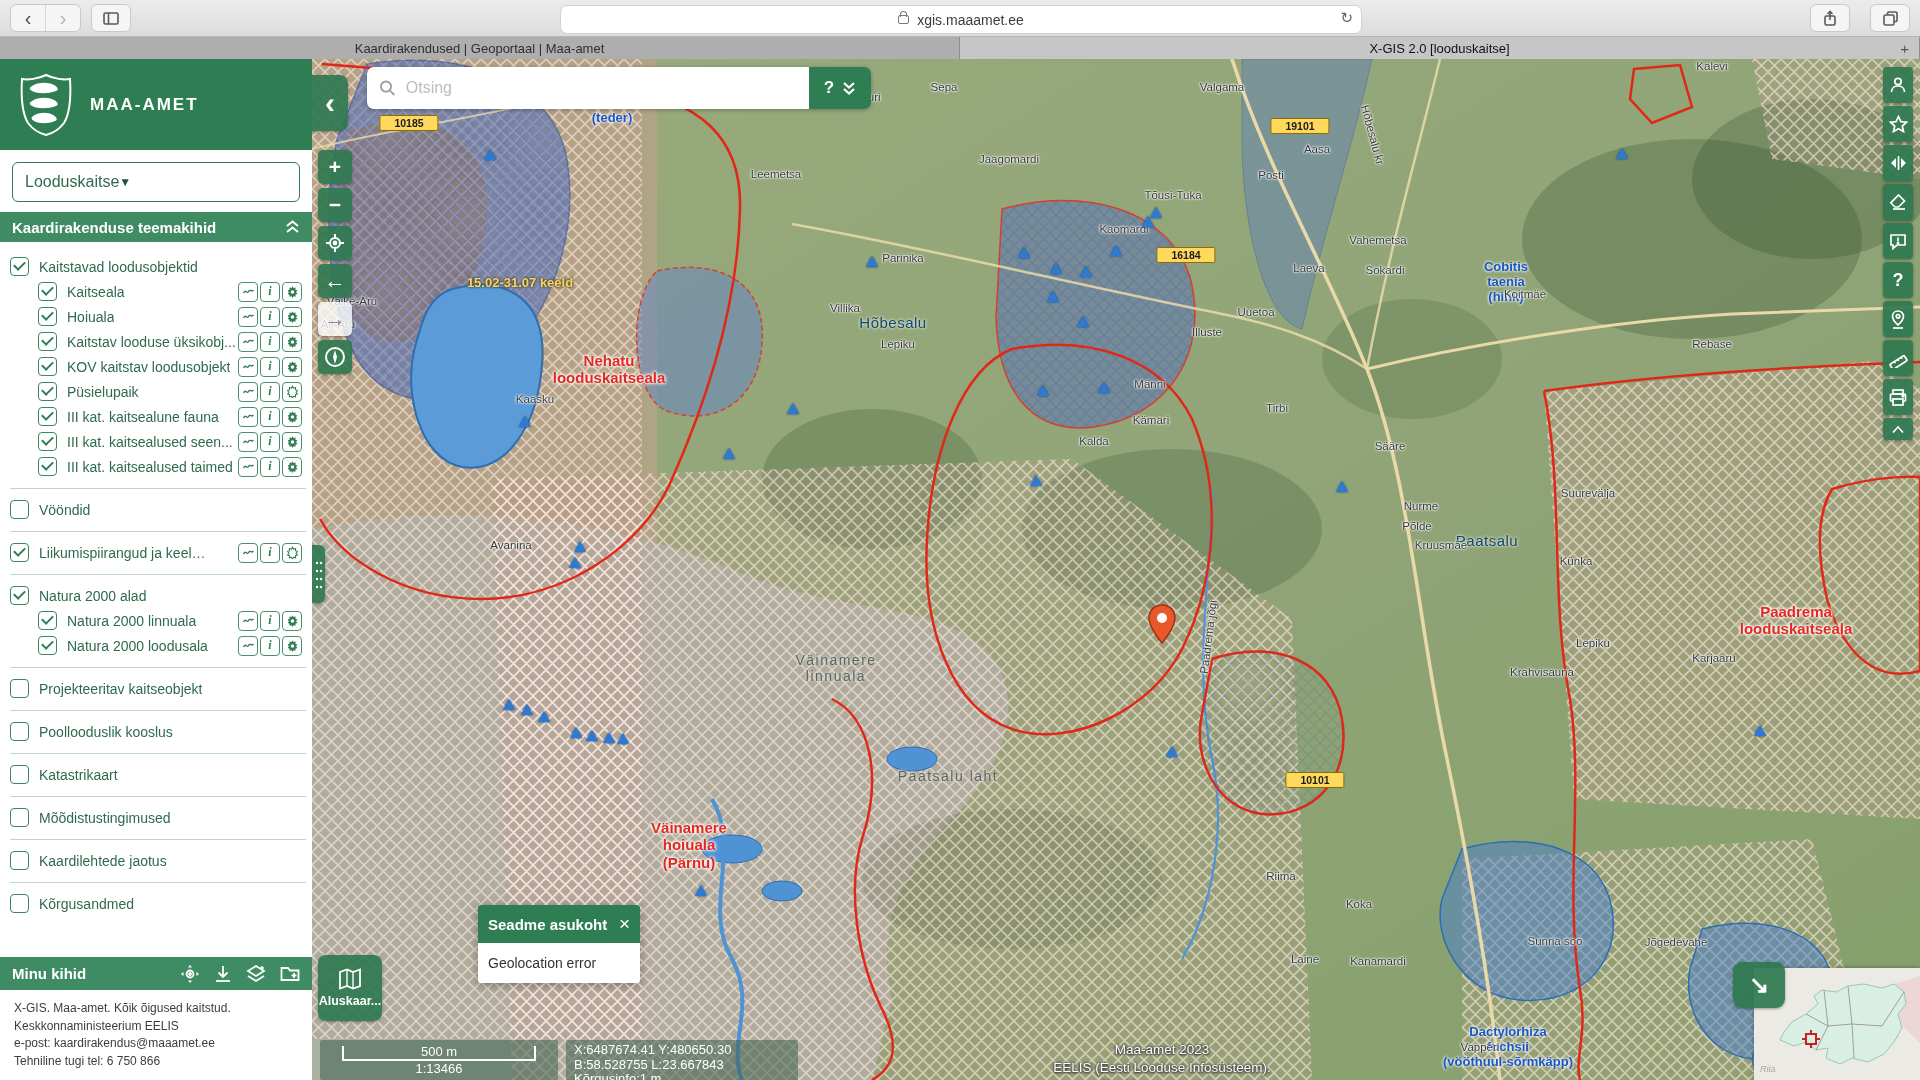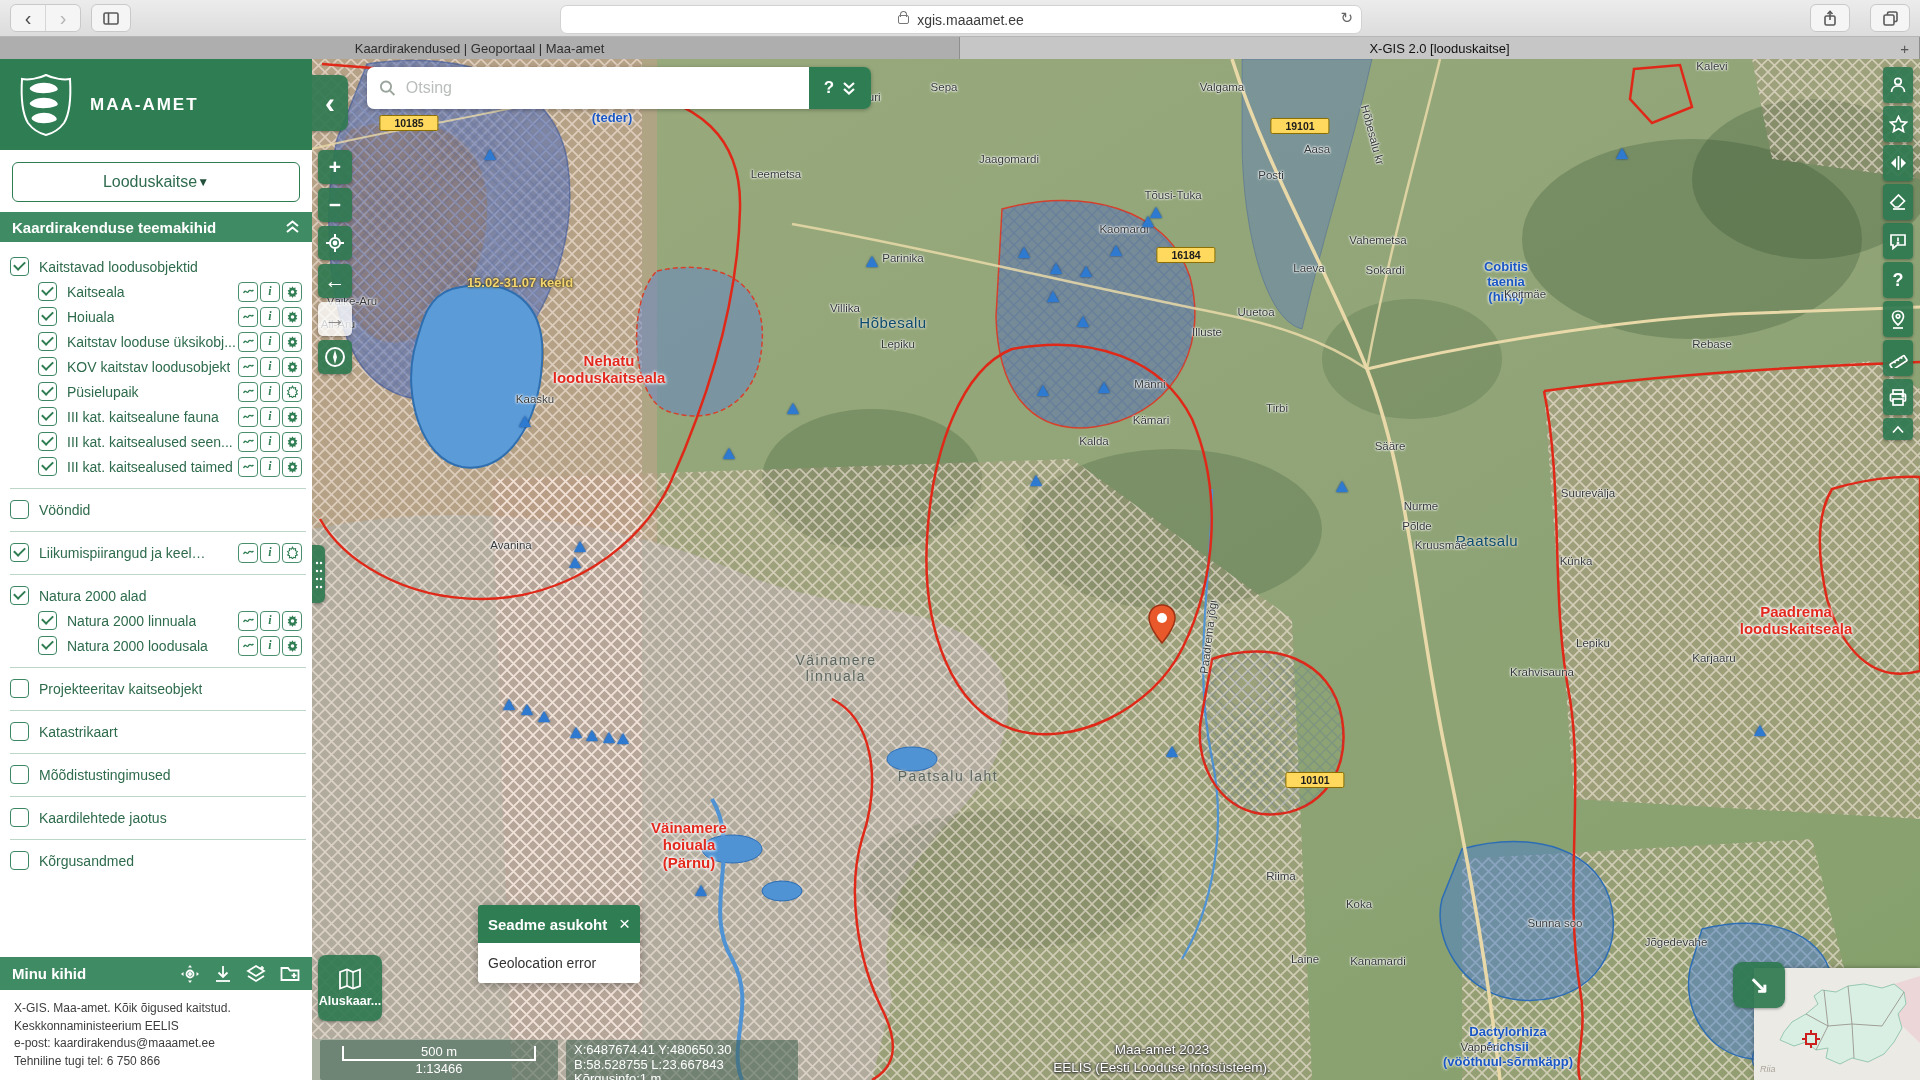--- a/index.html
+++ b/index.html
@@ -28,21 +28,21 @@
   .tab{flex:1;display:flex;align-items:center;justify-content:center;font-size:13px;color:#2e2e2e;
     background:#aeaeae;border-right:1px solid #8e8e8e;position:relative}
   .tab.active{background:#c6c6c6;color:#111}
   .tab .plus{position:absolute;right:10px;font-size:15px;color:#555}
   
   #sidebar{position:absolute;left:0;top:59px;width:312px;height:1021px;background:#fff;z-index:5}
   #sb-head{height:91px;background:#2f7d53;display:flex;align-items:center;padding:0 18px;gap:16px;box-sizing:border-box}
   #sb-head svg{flex:none}
   #brand{color:#fff;font-size:17px;font-weight:600;letter-spacing:2px;text-transform:uppercase}
   #app-select{margin:12px 12px 10px;height:38px;border:1.5px solid #2f7d53;border-radius:6px;
-    display:flex;align-items:center;justify-content:center;padding:0 12px;color:#2f6b4f;font-size:16px}
+    display:flex;align-items:center;justify-content:flex-start;padding:0 12px;color:#2f6b4f;font-size:16px}
   #app-select .caret{color:#23513c;font-size:12px}
   .green-bar{height:30px;background:#3f8b63;color:#fff;display:flex;align-items:center;
     justify-content:space-between;padding:0 12px;font-size:15px;font-weight:600}
   .green-bar svg{stroke:#fff;fill:none;stroke-width:2}
   #tree{padding:12px 6px 0 10px}
   .tree-row{display:flex;align-items:center;height:23px;padding:1px 0;color:#2e6b4c;font-size:14px}
   .tree-row.section{border-top:1px solid #bcd6c8;margin-top:9px;padding-top:9px}
   .tree-row.lv1{margin-left:28px}
   .cb{flex:none;width:17px;height:17px;border:1.6px solid #3c8663;border-radius:4px;background:#fff;margin-right:10px;position:relative}
   .checked .cb:after{content:"";position:absolute;left:3px;top:3px;width:9px;height:5px;
@@ -312,21 +312,21 @@
       <div class="map-label place" style="left: 1230px; top: 614px;">Krahvisauna</div>
       <div class="map-label place" style="left: 897px; top: 578px; transform: translate(-50%, -50%) rotate(-83deg);">Paadrema jõgi</div>
       <div class="map-label place" style="left: 40px; top: 243px;">Väike-Aru</div>
       <div class="map-label place" style="left: 26px; top: 266px;">All-Aru</div>
       <div class="map-label place" style="left: 969px; top: 818px;">Riima</div>
       <div class="map-label place" style="left: 1047px; top: 846px;">Koka</div>
       <div class="map-label place" style="left: 993px; top: 901px;">Laine</div>
       <div class="map-label place" style="left: 1066px; top: 903px;">Kanamardi</div>
       <div class="map-label place" style="left: 1168px; top: 989px;">Vapperi</div>
       <div class="map-label place" style="left: 1364px; top: 884px;">Jõgedevahe</div>
-      <div class="map-label place" style="left: 1243px; top: 865px;">Sunna soo</div>
+      <div class="map-label place" style="left: 1243px; top: 883px;">Sunna soo</div>
     </div>
   <div>
 
   <div class="tri" style="left: 178px; top: 101px;"></div>
       <div class="tri" style="left: 213px; top: 368px;"></div>
       <div class="tri" style="left: 268px; top: 493px;"></div>
       <div class="tri" style="left: 263px; top: 509px;"></div>
       <div class="tri" style="left: 417px; top: 400px;"></div>
       <div class="tri" style="left: 481px; top: 355px;"></div>
       <div class="tri" style="left: 560px; top: 208px;"></div>
@@ -773,20 +773,25 @@
           </span>
         </span>
       </div>
       <div class="tree-row section">
         <span class="cb"></span>
         <span class="lbl">Projekteeritav kaitseobjekt</span>
 
       </div>
       <div class="tree-row section">
         <span class="cb"></span>
+        <span class="lbl">Poollooduslik kooslus</span>
+
+      </div>
+      <div class="tree-row section">
+        <span class="cb"></span>
         <span class="lbl">Katastrikaart</span>
 
       </div>
       <div class="tree-row section">
         <span class="cb"></span>
         <span class="lbl">Mõõdistustingimused</span>
 
       </div>
       <div class="tree-row section">
         <span class="cb"></span>

